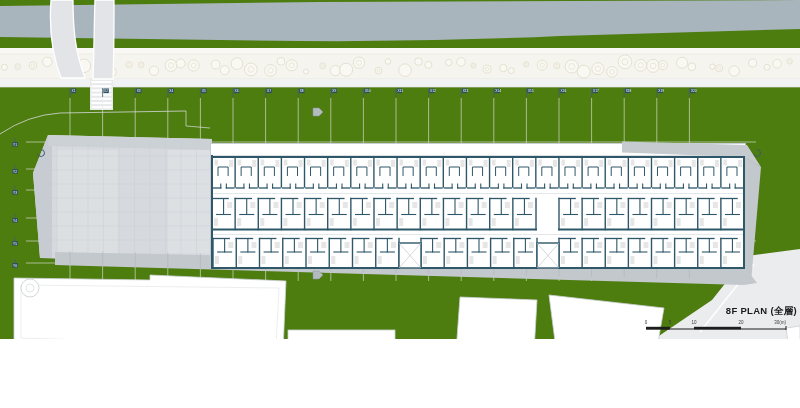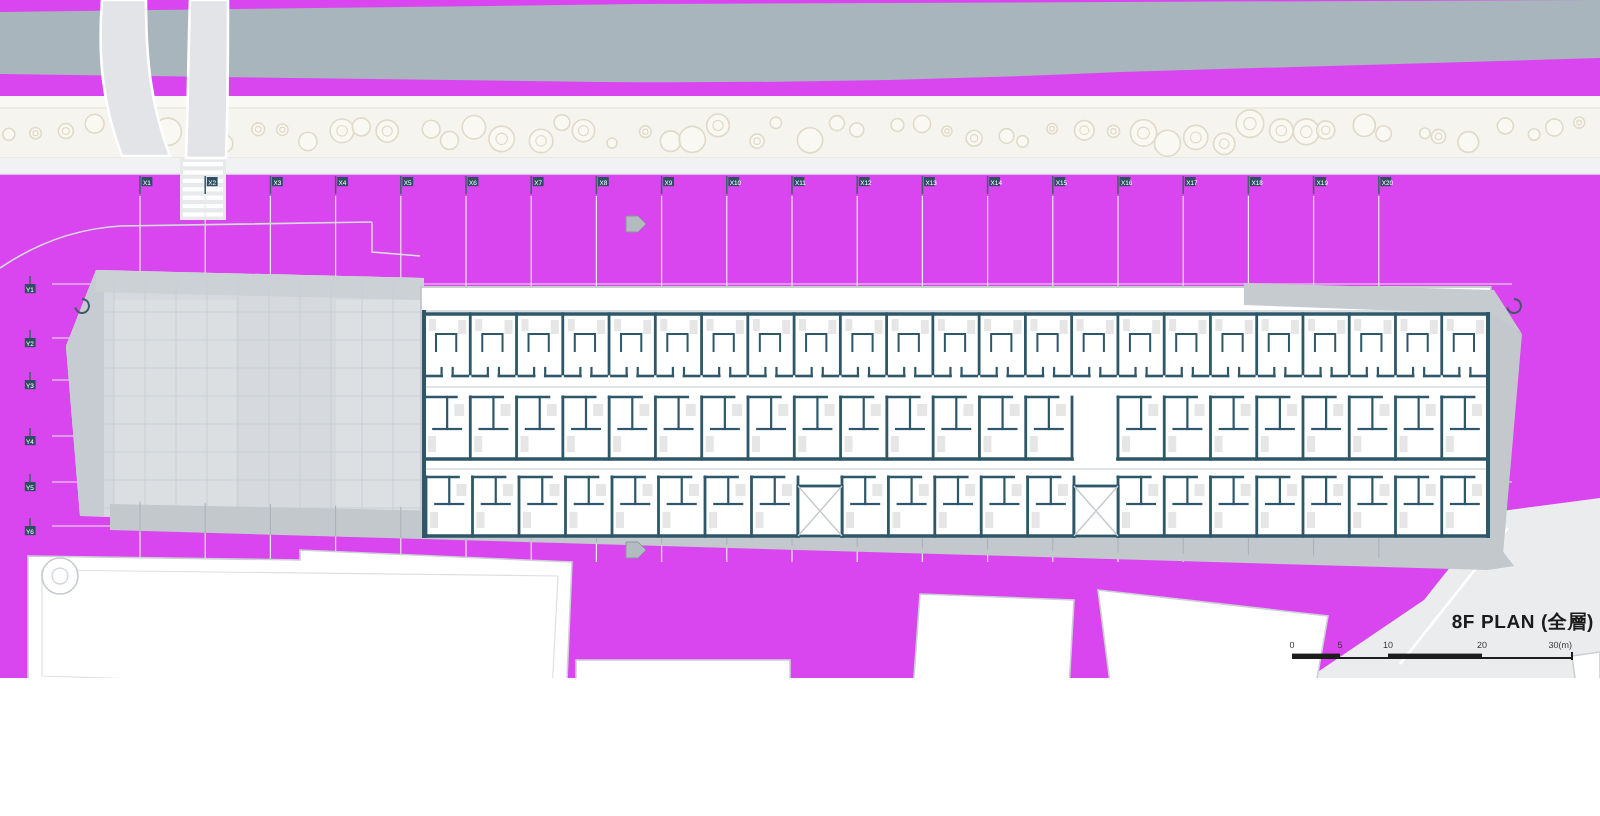--- a/index.html
+++ b/index.html
@@ -1,16 +1,16 @@
 <!DOCTYPE html>
 <html><head>
 <meta charset="utf-8">
 <style>
   html,body{margin:0;padding:0;background:#fff;}
-  .canvas{position:relative;width:800px;height:339px;background:#d946ef;overflow:hidden;
+  .canvas{position:relative;width:800px;height:339px;background:#4d7c0f;overflow:hidden;
           font-family:"Liberation Sans",sans-serif;}
   svg text{font-family:"Liberation Sans","DejaVu Sans",sans-serif;}
   .title-text{font-weight:bold;letter-spacing:.3px;}
 </style>
 </head>
 <body>
 
 <div class="canvas">
   <svg id="site" viewBox="0 0 800 408" width="800" height="408">
       <g>

